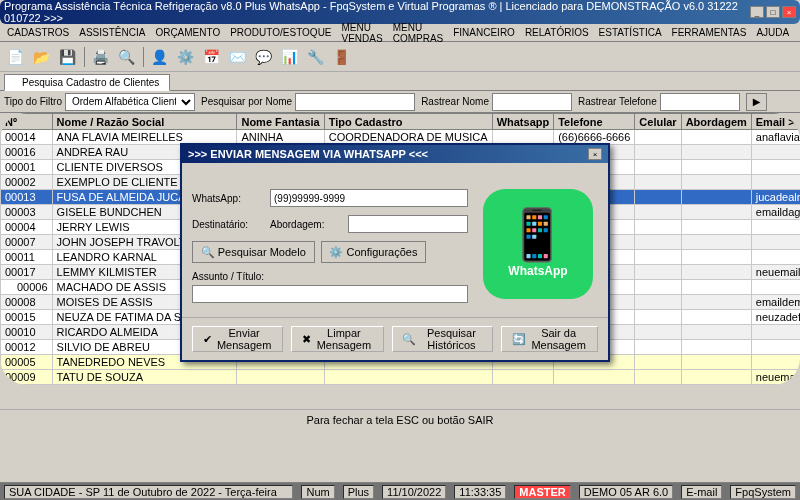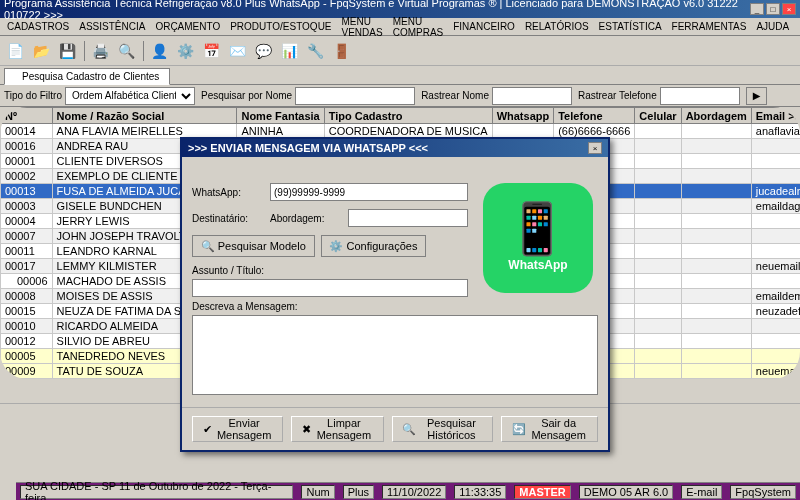--- a/index.html
+++ b/index.html
@@ -2,26 +2,27 @@
 <html><head>
   <meta charset="utf-8">
   <style>
     * { box-sizing: border-box; margin: 0; padding: 0; font-family: 'Tahoma', 'Arial', sans-serif; font-size: 11px; }
     body { background: #d4d0c8; width: 800px; height: 500px; overflow: hidden; }
 
     
     .title-bar {
       background: linear-gradient(to right, #0a246a, #3a6ea5);
       color: white;
-      height: 18px;
+      height: 24px;
       display: flex;
       align-items: center;
       justify-content: space-between;
       padding: 0 4px;
       font-size: 10px;
+      border-radius: 6px;
     }
     .title-bar-controls { display: flex; gap: 2px; }
     .title-bar-btn {
       background: #d4d0c8;
       border: 1px solid #808080;
       width: 14px; height: 12px;
       font-size: 8px;
       display: flex; align-items: center; justify-content: center;
       cursor: pointer;
       color: black;
@@ -129,31 +130,31 @@
 
     .table-container {
       flex: 1;
       overflow: auto;
       background: white;
       border-radius: 27px;
     }
 
     
     .status-bar {
-      background: #701a75;
+      background: #737373;
       height: 18px;
       display: flex;
       align-items: center;
       padding: 0 4px;
       border-top: 1px solid #808080;
       font-size: 10px;
       gap: 8px;
       position: absolute;
       bottom: 0;
-      left: 16px;
+      left: 0;
       right: 0;
     }
     .status-segment {
       border: 1px inset #808080;
       padding: 0 4px;
       height: 14px;
       display: flex;
       align-items: center;
       background: #d4d0c8;
     }
@@ -644,24 +645,20 @@
               <input class="modal-input" type="text" style="width: 100%;">
             </div>
           </div>
           <div class="modal-right">
             <div class="whatsapp-icon">
               <span style="font-size:50px;line-height:1;">📱</span>
               <span style="font-size:12px; font-weight:bold; margin-top:4px;">WhatsApp</span>
             </div>
           </div>
         </div>
-        <div>
-          <div class="modal-section-label">Descreva a Mensagem:</div>
-          <textarea class="modal-textarea" style=""></textarea>
-        </div>
       </div>
       <div class="modal-footer">
         <button class="modal-footer-btn">
           <span>✔</span>
           <span>Enviar Mensagem</span>
         </button>
         <button class="modal-footer-btn">
           <span>✖</span>
           <span>Limpar Mensagem</span>
         </button>

